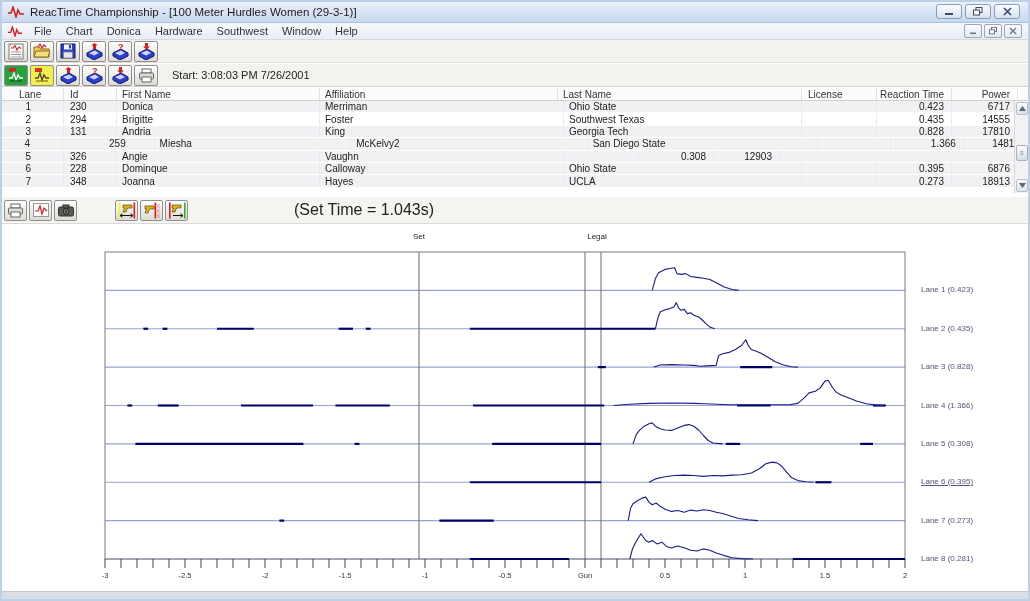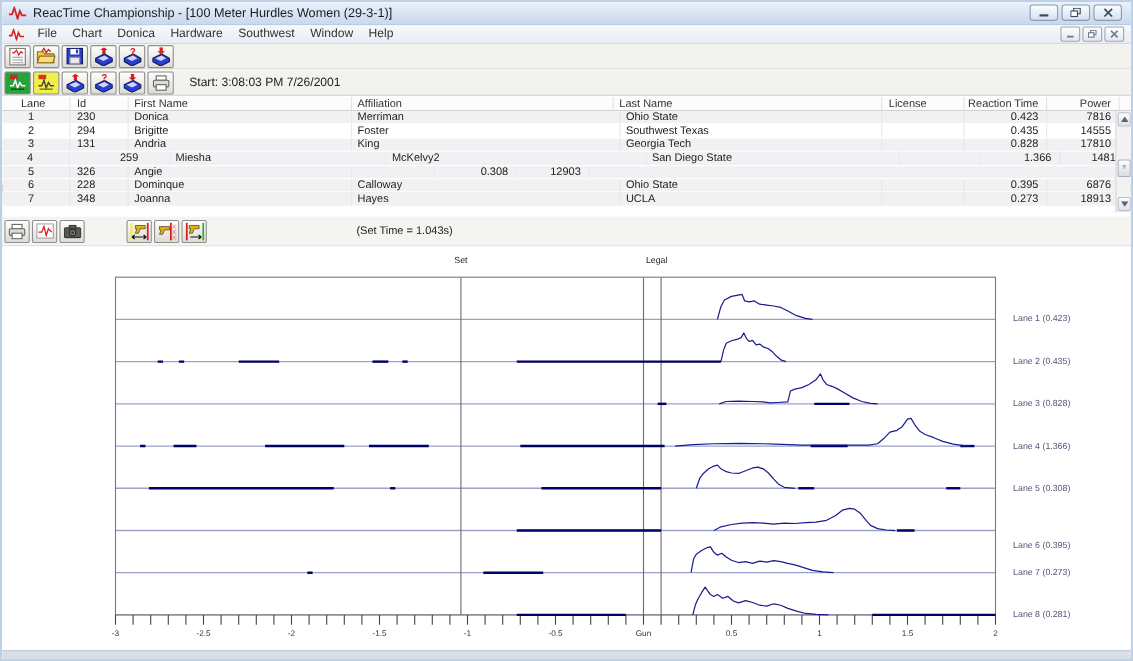--- a/index.html
+++ b/index.html
@@ -24,21 +24,21 @@
   .toolbar { position:absolute; left:0; width:100%; background:#f2f2ef; display:flex; align-items:center; }
   .toolbar1 { top:38px; height:23px; border-bottom:1px solid #e0e0dc; }
   .toolbar2 { top:62px; height:23px; border-bottom:1px solid #d2d2ce; }
   .toolbar3 { top:195px; height:27px; border-bottom:1px solid #dadad6; background:#f4f4f1; }
   .tbtn { width:24px; height:21px; margin-left:2px; border:1px solid #8f8f8f; border-radius:2px; background:linear-gradient(#fefefd,#dddbd3); display:flex; align-items:center; justify-content:center; }
   .tbtn.small { width:23px; height:21px; }
   .tbtn.green { background:#27a33c; }
   .tbtn.yellow { background:#f2ef4a; }
   .tb-gap { width:36px; }
   .start-label { position:absolute; left:170px; font-size:11px; color:#222; }
-  .settime-label { position:absolute; left:292px; font-size:10px; color:#222;margin-left:30px; }
+  .settime-label { position:absolute; left:292px; font-size:16px; color:#222; }
 
   
   .table { position:absolute; left:0; top:86px; width:100%; height:87px; background:#fff; border-bottom:7px solid #a16207; font-size:10px; color:#222; }
   .thead { display:flex; height:13px; background:#fcfcfd; border-bottom:1px solid #cfcfd4; }
   .th { border-right:1px solid #e2e2e8; display:flex; align-items:center; overflow:hidden; white-space:nowrap; color:#333; }
   .trow { display:flex; height:12.4px; background:#f1f1f4; border-bottom:1px solid #ffffff; }
   .trow.hl { background:#ffffff; }
   .td { border-right:1px solid #e7e7ec; display:flex; align-items:center; overflow:hidden; white-space:nowrap; }
   .al { justify-content:flex-start; }
   .ar { justify-content:flex-end; }
@@ -226,21 +226,21 @@
       </div>
     <div id="tbody">
         <div class="trow">
           <div class="td ar" style="width: 62px; padding: 0px 32px 0px 0px;">1</div>
           <div class="td al" style="width: 53px; padding: 0px 0px 0px 6px;">230</div>
           <div class="td al" style="width: 203px; padding: 0px 0px 0px 5px;">Donica</div>
           <div class="td al" style="width: 244px; padding: 0px 0px 0px 5px;">Merriman</div>
           <div class="td al" style="width: 238px; padding: 0px 0px 0px 5px;">Ohio State</div>
           <div class="td al" style="width: 75px; padding: 0px 0px 0px 6px;"></div>
           <div class="td ar" style="width: 75px; padding: 0px 7px 0px 0px;">0.423</div>
-          <div class="td ar" style="width: 66px; padding: 0px 7px 0px 0px;">7816</div>
+          <div class="td ar" style="width: 66px; padding: 0px 7px 0px 0px;">6717</div>
         </div>
         <div class="trow hl">
           <div class="td ar" style="width: 62px; padding: 0px 32px 0px 0px;">2</div>
           <div class="td al" style="width: 53px; padding: 0px 0px 0px 6px;">294</div>
           <div class="td al" style="width: 203px; padding: 0px 0px 0px 5px;">Brigitte</div>
           <div class="td al" style="width: 244px; padding: 0px 0px 0px 5px;">Foster</div>
           <div class="td al" style="width: 238px; padding: 0px 0px 0px 5px;">Southwest Texas</div>
           <div class="td al" style="width: 75px; padding: 0px 0px 0px 6px;"></div>
           <div class="td ar" style="width: 75px; padding: 0px 7px 0px 0px;">0.435</div>
           <div class="td ar" style="width: 66px; padding: 0px 7px 0px 0px;">14555</div>
@@ -262,20 +262,21 @@
           <div class="td al" style="width: 244px; padding: 0px 0px 0px 5px;">McKelvy2</div>
           <div class="td al" style="width: 238px; padding: 0px 0px 0px 5px;">San Diego State</div>
           <div class="td al" style="width: 75px; padding: 0px 0px 0px 6px;"></div>
           <div class="td ar" style="width: 75px; padding: 0px 7px 0px 0px;">1.366</div>
           <div class="td ar" style="width: 66px; padding: 0px 7px 0px 0px;">14812</div>
         </div>
         <div class="trow">
           <div class="td ar" style="width: 62px; padding: 0px 32px 0px 0px;">5</div>
           <div class="td al" style="width: 53px; padding: 0px 0px 0px 6px;">326</div>
           <div class="td al" style="width: 203px; padding: 0px 0px 0px 5px;">Angie</div>
+          <div class="td al" style="width: 244px; padding: 0px 0px 0px 5px;">Vaughn</div>
           <div class="td al" style="width: 75px; padding: 0px 0px 0px 6px;"></div>
           <div class="td ar" style="width: 75px; padding: 0px 7px 0px 0px;">0.308</div>
           <div class="td ar" style="width: 66px; padding: 0px 7px 0px 0px;">12903</div>
         </div>
         <div class="trow">
           <div class="td ar" style="width: 62px; padding: 0px 32px 0px 0px;">6</div>
           <div class="td al" style="width: 53px; padding: 0px 0px 0px 6px;">228</div>
           <div class="td al" style="width: 203px; padding: 0px 0px 0px 5px;">Dominque</div>
           <div class="td al" style="width: 244px; padding: 0px 0px 0px 5px;">Calloway</div>
           <div class="td al" style="width: 238px; padding: 0px 0px 0px 5px;">Ohio State</div>
@@ -479,20 +480,20 @@
         <polyline points="647.0,258.3 653.4,254.9 663.0,252.8 672.6,251.5 682.2,251.1 691.8,251.5 701.4,252.4 711.0,251.5 720.6,251.9 730.2,251.1 739.8,250.7 749.4,249.0 757.4,244.8 763.8,239.8 770.2,238.1 775.0,238.9 779.8,242.3 784.6,248.2 789.4,253.6 795.8,256.6 803.8,257.8 811.8,258.3" fill="none" stroke="#1a1a8e" stroke-width="1.1" stroke-linejoin="round"></polyline>
         <polyline points="626.2,296.6 628.6,284.0 631.0,279.8 635.8,276.5 640.6,273.9 643.8,273.1 647.0,278.1 650.2,280.7 654.2,279.0 658.2,282.3 663.0,285.3 669.4,287.4 675.8,286.5 682.2,288.2 688.6,286.1 695.0,287.0 701.4,285.7 707.8,286.5 714.2,288.2 720.6,289.5 728.6,292.0 736.6,294.5 746.2,295.8 755.8,296.6" fill="none" stroke="#1a1a8e" stroke-width="1.1" stroke-linejoin="round"></polyline>
         <polyline points="627.8,335.0 630.2,325.8 632.6,320.3 635.8,314.8 639.0,309.8 641.4,313.2 643.8,316.5 647.0,318.2 650.2,316.5 655.0,319.9 659.8,318.2 664.6,322.4 669.4,324.1 675.8,322.0 682.2,323.7 688.6,326.2 695.0,327.0 701.4,324.9 707.8,326.2 714.2,329.1 722.2,331.6 730.2,333.7 739.8,334.6 751.0,335.0" fill="none" stroke="#1a1a8e" stroke-width="1.1" stroke-linejoin="round"></polyline>
       </svg>
     <div id="lane-labels">
         <div class="lane-label" style="top: 61.375px;">Lane 1 (0.423)</div>
         <div class="lane-label" style="top: 99.75px;">Lane 2 (0.435)</div>
         <div class="lane-label" style="top: 138.125px;">Lane 3 (0.828)</div>
         <div class="lane-label" style="top: 176.5px;">Lane 4 (1.366)</div>
         <div class="lane-label" style="top: 214.875px;">Lane 5 (0.308)</div>
-        <div class="lane-label" style="top: 267px;">Lane 6 (0.395)</div>
+        <div class="lane-label" style="top: 253px; text-decoration: underline;">Lane 6 (0.395)</div>
         <div class="lane-label" style="top: 291.625px;">Lane 7 (0.273)</div>
         <div class="lane-label" style="top: 330px;">Lane 8 (0.281)</div>
       </div>
   </div>
 
   <div class="window-bottom"></div>
 </div>
 
 </body></html>

